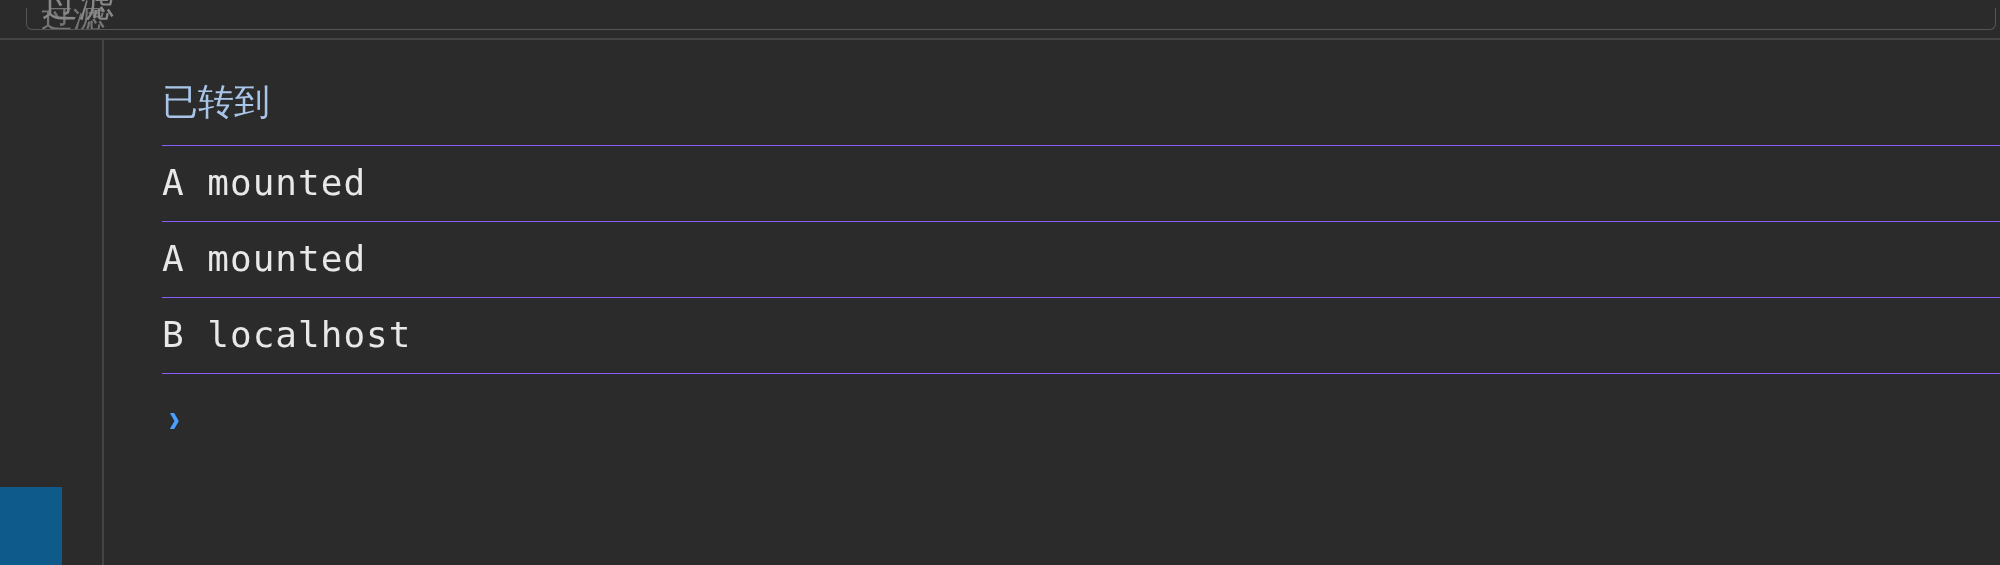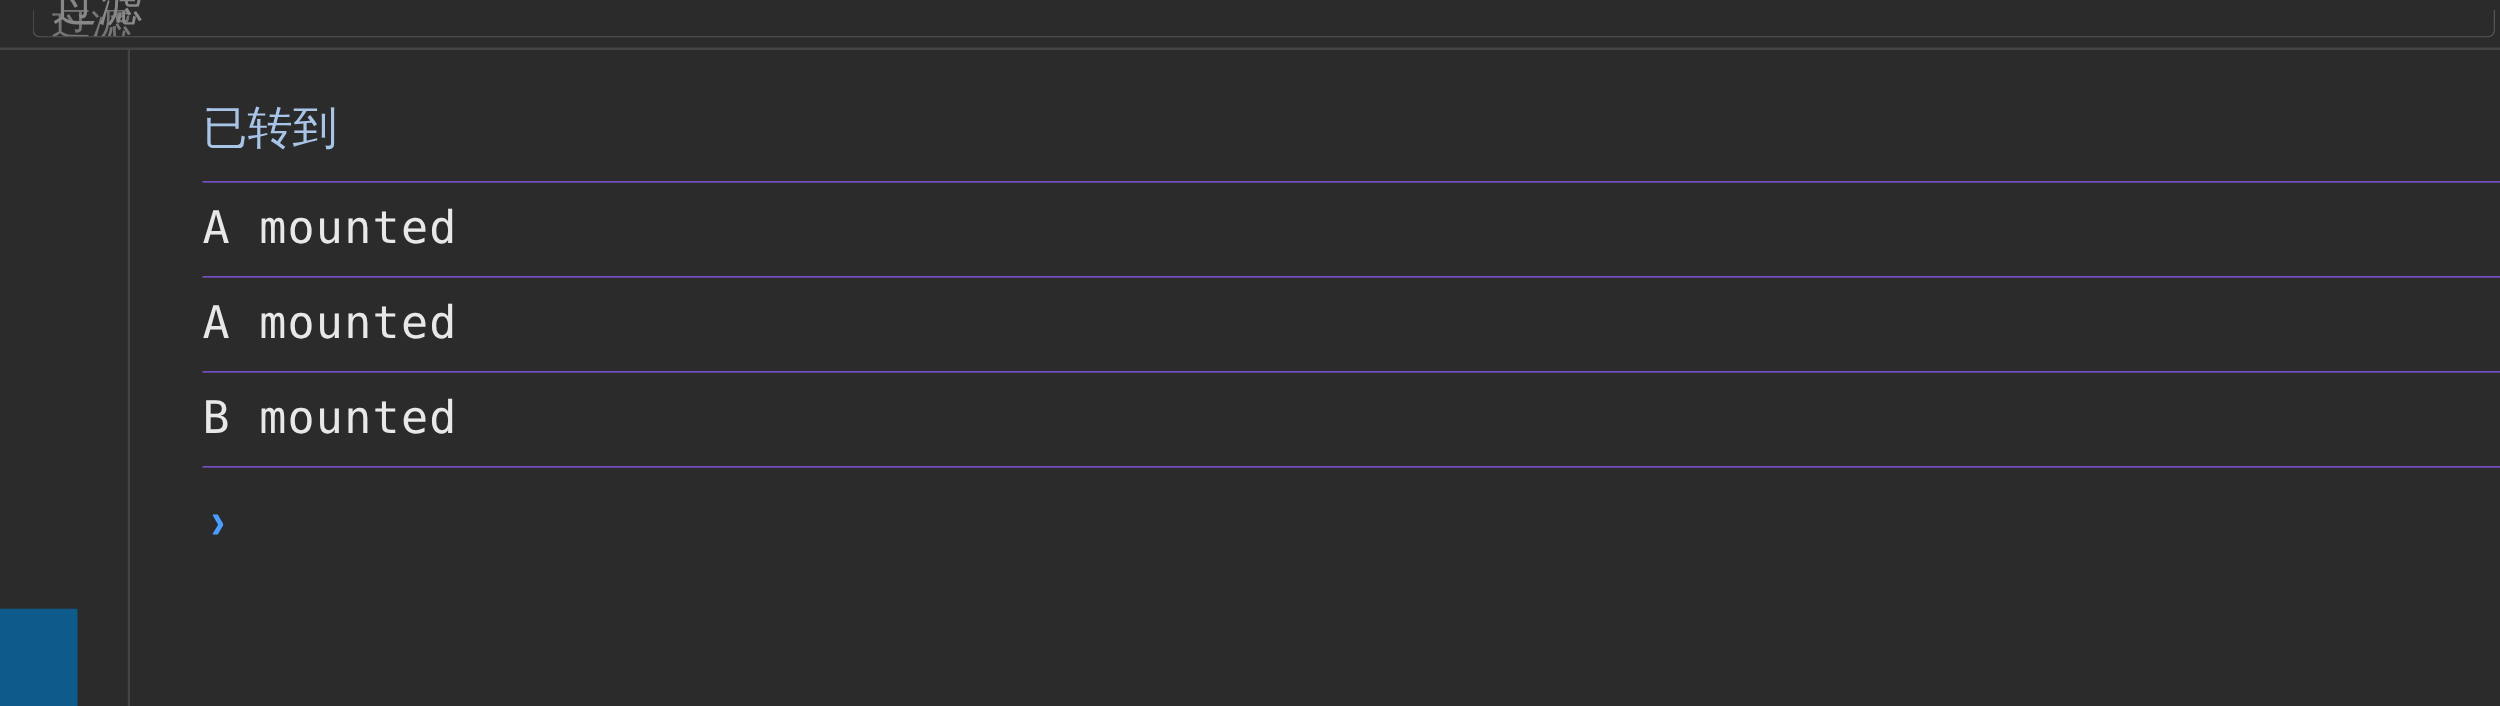--- a/index.html
+++ b/index.html
@@ -126,19 +126,19 @@
     <div class="log-line first">
       <span class="nav-prefix">已转到</span>
     </div>
     <div class="log-line">
       <span class="log-text">A mounted</span>
     </div>
     <div class="log-line">
       <span class="log-text">A mounted</span>
     </div>
     <div class="log-line">
-      <span class="log-text">B mounted</span>
+      <span class="log-text">B localhost</span>
     </div>
     <div class="prompt-line">
       <span class="prompt-chevron">›</span>
     </div>
   </div>
 </div>
 
 </body></html>

